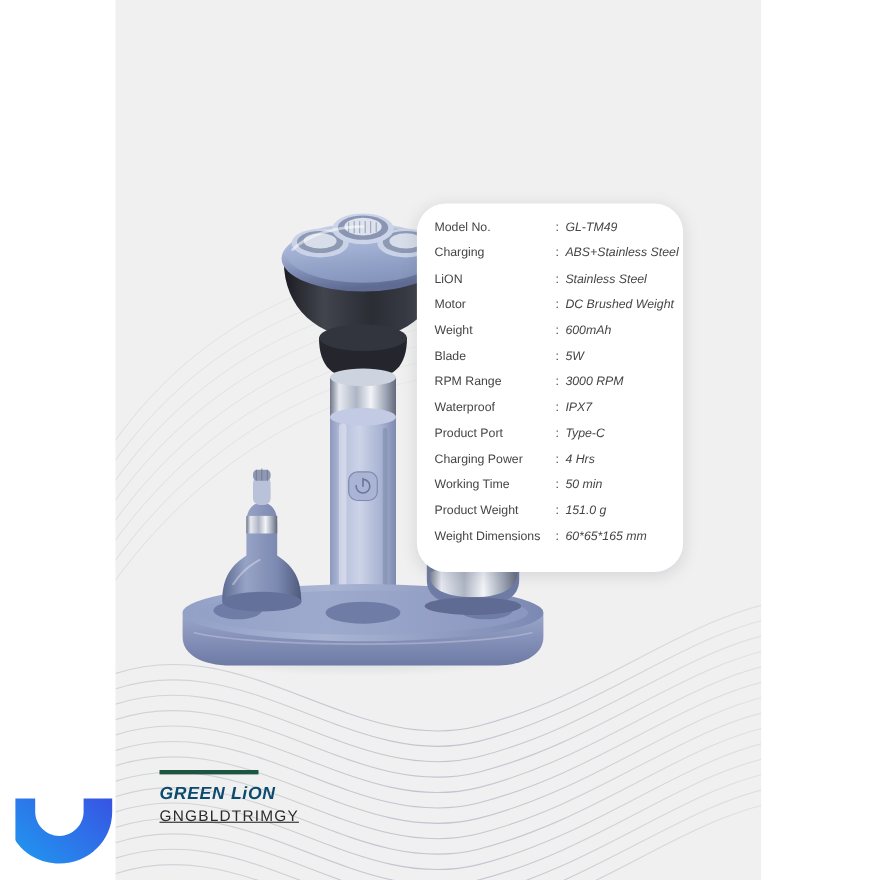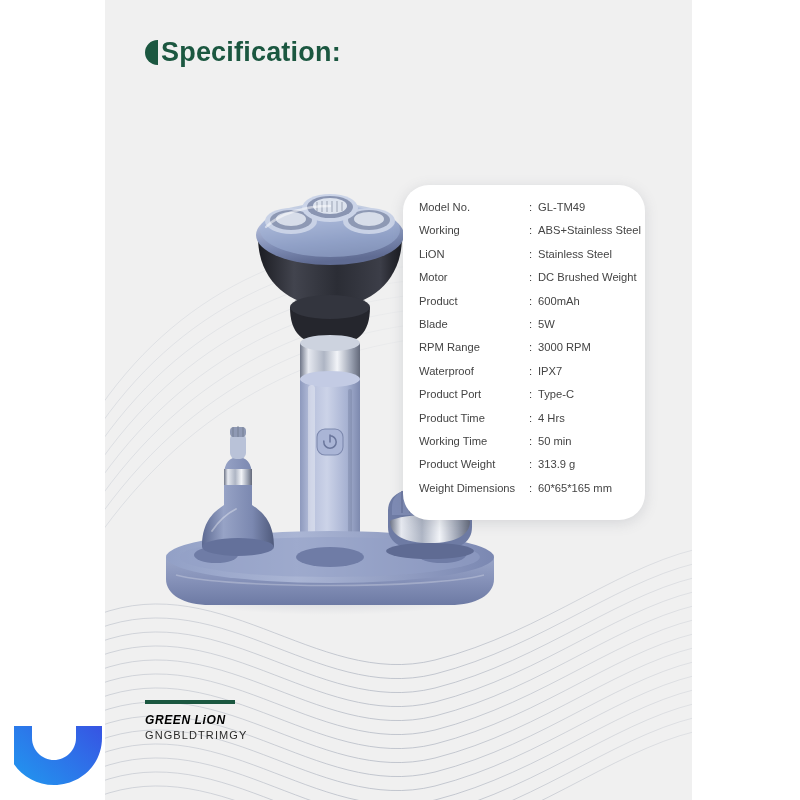--- a/index.html
+++ b/index.html
@@ -64,21 +64,21 @@
     position: absolute;
     left: 45px;
     top: 175px;
     width: 360px;
     height: 440px;
   }
 
   
   #spec-card {
     position: absolute;
-    left: 298px;
+    left: 274px;
     top: 185px;
     width: 242px;
     height: 335px;
     background: #ffffff;
     border-radius: 26px;
     box-shadow: 0 3px 14px rgba(90, 95, 110, 0.18);
     padding: 16px 14px 12px 16px;
     box-sizing: border-box;
   }
   .spec-row {
@@ -93,49 +93,51 @@
     width: 110px;
     flex: 0 0 110px;
     overflow: visible;
   }
   .spec-colon {
     width: 9px;
     flex: 0 0 9px;
   }
   .spec-value {
     flex: 1 1 auto;
+    font-style: italic;
   }
 
   
   #brand-footer {
     position: absolute;
     left: 40px;
     top: 700px;
     width: 230px;
   }
   #brand-rule {
     width: 90px;
     height: 4px;
     background: #1b5740;
     margin-bottom: 10px;
   }
   #brand-name {
-    font-size: 12px;
+    font-size: 16px;
     font-weight: 700;
     font-style: italic;
-    color: #000000;
+    color: #0c4a6e;
     letter-spacing: 0.6px;
     line-height: 1;
   }
   #brand-sku {
     margin-top: 4px;
-    font-size: 11px;
+    font-size: 14px;
     color: #2a2a2a;
     letter-spacing: 1.1px;
     line-height: 1;
+    text-decoration: underline;
   }
 
   
   #corner-logo {
     position: absolute;
     left: 14px;
     top: 692px;
     width: 96px;
     height: 96px;
   }
@@ -180,24 +182,20 @@
       <path d="M-20 718 C 110 658 210 788 330 758 C 440 730 520 658 607 644"></path>
       <path d="M-20 732 C 110 672 210 802 330 772 C 440 744 520 672 607 658"></path>
       <path d="M-20 746 C 110 686 210 816 330 786 C 440 758 520 686 607 672"></path>
       <path d="M-20 760 C 110 700 210 830 330 800 C 440 772 520 700 607 686"></path>
       <path d="M-20 774 C 110 714 210 844 330 814 C 440 786 520 714 607 700"></path>
       <path d="M-20 788 C 110 728 210 858 330 828 C 440 800 520 728 607 714"></path>
       <path d="M-20 802 C 110 742 210 872 330 842 C 440 814 520 742 607 728"></path>
     </g>
   </svg>
 
-  <div id="spec-title-block">
-    <span id="title-marker"></span>
-    <span id="spec-title-text">Specification:</span>
-  </div>
 
   <svg id="product-illustration" viewBox="0 0 360 440" aria-hidden="true">
     <defs>
       <linearGradient id="bodyGrad" x1="0" y1="0" x2="1" y2="0">
         <stop offset="0" stop-color="#8d99bd"></stop>
         <stop offset="0.18" stop-color="#b7c0dc"></stop>
         <stop offset="0.45" stop-color="#ccd3e8"></stop>
         <stop offset="0.78" stop-color="#a7b2d2"></stop>
         <stop offset="1" stop-color="#7d89ae"></stop>
       </linearGradient>
@@ -347,36 +345,36 @@
     </g>
   </svg>
 
   <div id="spec-card">
     <div class="spec-row">
       <span class="spec-label">Model No.</span>
       <span class="spec-colon">:</span>
       <span class="spec-value">GL-TM49</span>
     </div>
     <div class="spec-row">
-      <span class="spec-label">Working</span>
+      <span class="spec-label">Charging</span>
       <span class="spec-colon">:</span>
       <span class="spec-value">ABS+Stainless Steel</span>
     </div>
     <div class="spec-row">
       <span class="spec-label">LiON</span>
       <span class="spec-colon">:</span>
       <span class="spec-value">Stainless Steel</span>
     </div>
     <div class="spec-row">
       <span class="spec-label">Motor</span>
       <span class="spec-colon">:</span>
       <span class="spec-value">DC Brushed Weight</span>
     </div>
     <div class="spec-row">
-      <span class="spec-label">Product</span>
+      <span class="spec-label">Weight</span>
       <span class="spec-colon">:</span>
       <span class="spec-value">600mAh</span>
     </div>
     <div class="spec-row">
       <span class="spec-label">Blade</span>
       <span class="spec-colon">:</span>
       <span class="spec-value">5W</span>
     </div>
     <div class="spec-row">
       <span class="spec-label">RPM Range</span>
@@ -387,33 +385,33 @@
       <span class="spec-label">Waterproof</span>
       <span class="spec-colon">:</span>
       <span class="spec-value">IPX7</span>
     </div>
     <div class="spec-row">
       <span class="spec-label">Product Port</span>
       <span class="spec-colon">:</span>
       <span class="spec-value">Type-C</span>
     </div>
     <div class="spec-row">
-      <span class="spec-label">Product Time</span>
+      <span class="spec-label">Charging Power</span>
       <span class="spec-colon">:</span>
       <span class="spec-value">4 Hrs</span>
     </div>
     <div class="spec-row">
       <span class="spec-label">Working Time</span>
       <span class="spec-colon">:</span>
       <span class="spec-value">50 min</span>
     </div>
     <div class="spec-row">
       <span class="spec-label">Product Weight</span>
       <span class="spec-colon">:</span>
-      <span class="spec-value">313.9 g</span>
+      <span class="spec-value">151.0 g</span>
     </div>
     <div class="spec-row">
       <span class="spec-label">Weight Dimensions</span>
       <span class="spec-colon">:</span>
       <span class="spec-value">60*65*165 mm</span>
     </div>
   </div>
 
   <div id="brand-footer">
     <div id="brand-rule"></div>

